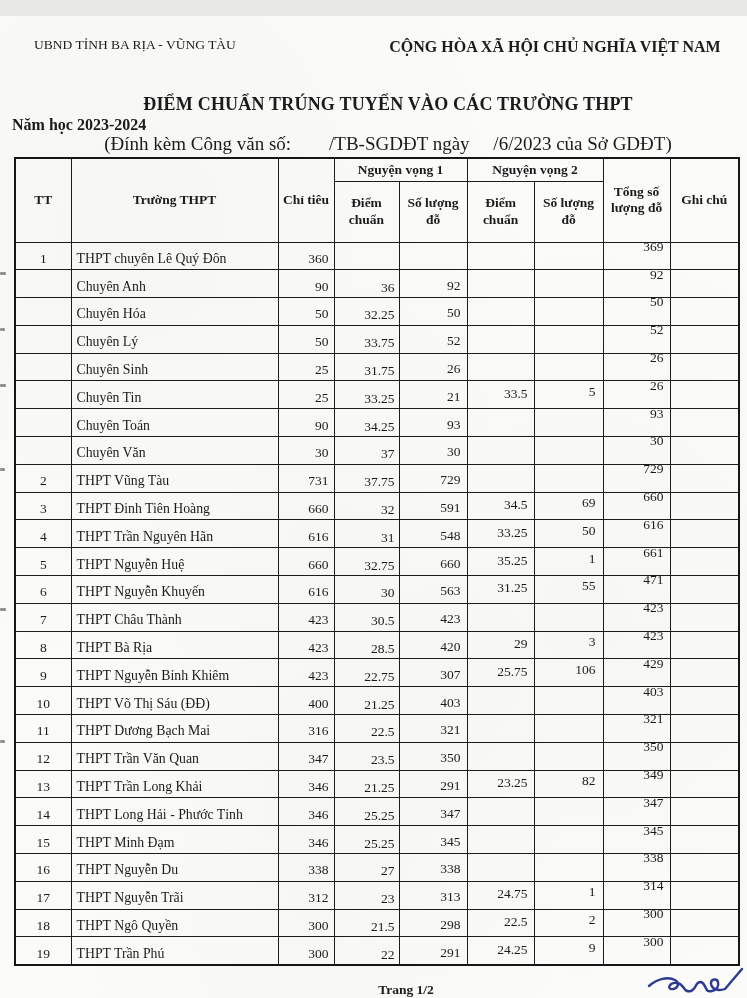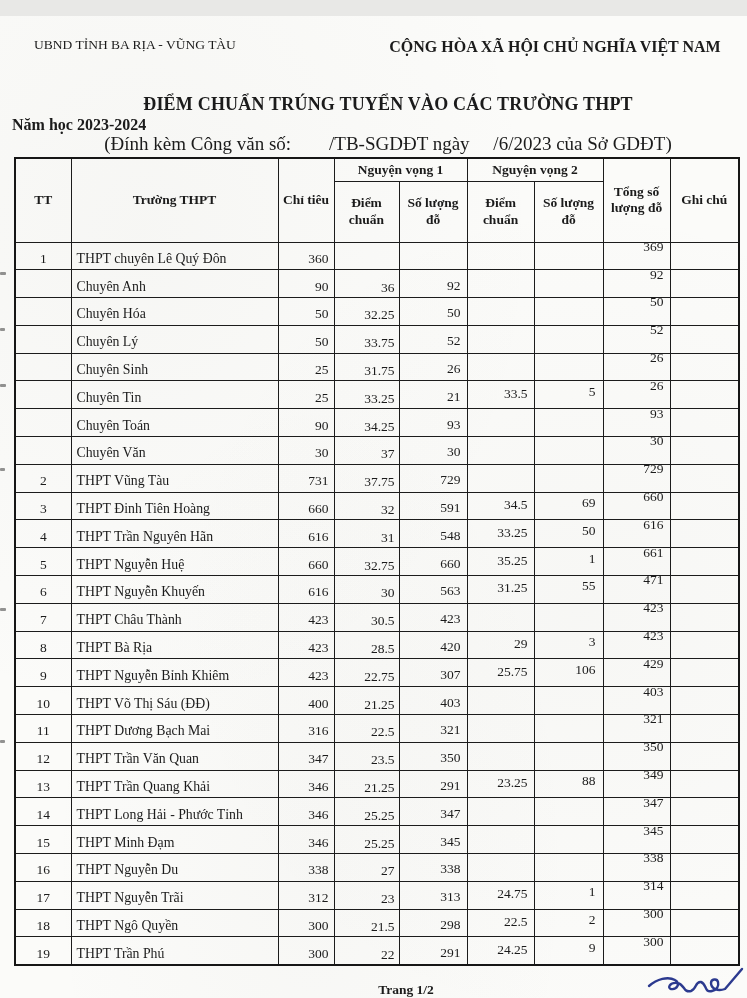--- a/index.html
+++ b/index.html
@@ -299,26 +299,26 @@
           <td class="c2"><span class="v">347</span></td>
           <td class="c3"><span class="v">23.5</span></td>
           <td class="c4"><span class="v">350</span></td>
           <td class="c5"><span class="v"></span></td>
           <td class="c6"><span class="v"></span></td>
           <td class="c7"><span class="v">350</span></td>
           <td class="c8"><span class="v"></span></td>
         </tr>
         <tr>
           <td class="c0"><span class="v">13</span></td>
-          <td class="c1"><span class="v">THPT Trần Quang Khải</span></td>
+          <td class="c1"><span class="v">THPT Trần Long Khải</span></td>
           <td class="c2"><span class="v">346</span></td>
           <td class="c3"><span class="v">21.25</span></td>
           <td class="c4"><span class="v">291</span></td>
           <td class="c5"><span class="v">23.25</span></td>
-          <td class="c6"><span class="v">88</span></td>
+          <td class="c6"><span class="v">82</span></td>
           <td class="c7"><span class="v">349</span></td>
           <td class="c8"><span class="v"></span></td>
         </tr>
         <tr>
           <td class="c0"><span class="v">14</span></td>
           <td class="c1"><span class="v">THPT Long Hải - Phước Tỉnh</span></td>
           <td class="c2"><span class="v">346</span></td>
           <td class="c3"><span class="v">25.25</span></td>
           <td class="c4"><span class="v">347</span></td>
           <td class="c5"><span class="v"></span></td>

